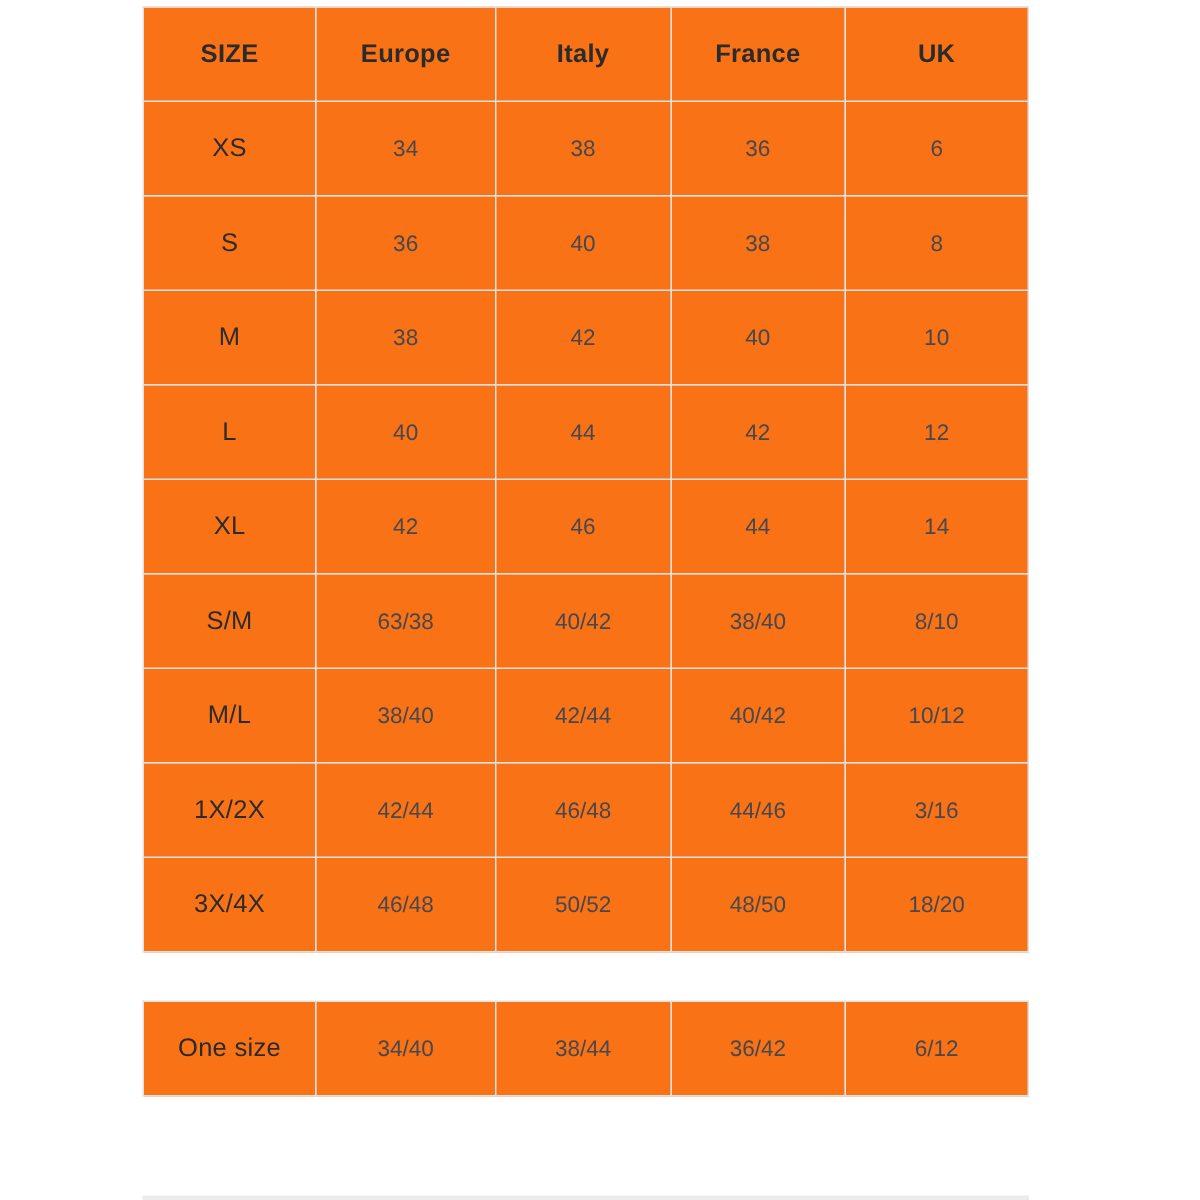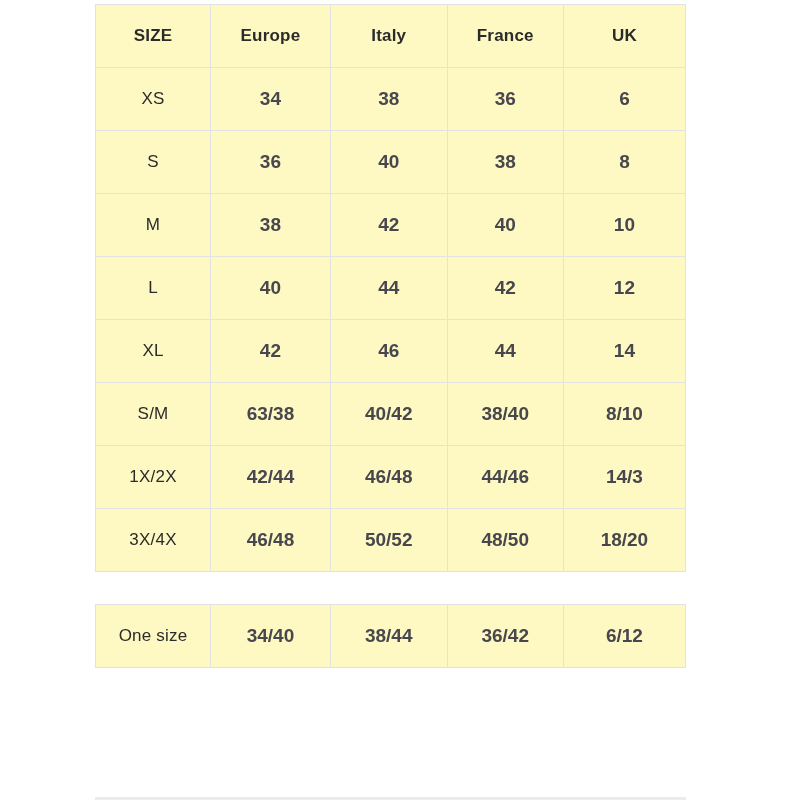--- a/index.html
+++ b/index.html
@@ -25,39 +25,39 @@
     border-collapse: collapse;
     width: 100%;
     table-layout: fixed;
     background: #ffffff;
   }
   table.size-chart th,
   table.size-chart td {
     border: 1px solid #e2e2e2;
     text-align: center;
     vertical-align: middle;
-    background: #fef9c3;
+    background: #f97316;
     height: 62px;
     padding: 0;
   }
   table.size-chart thead th {
     font-size: 17px;
     font-weight: 700;
     color: #2b2b2b;
     letter-spacing: 0.2px;
   }
   td.size-cell {
     font-size: 17px;
     font-weight: 400;
     color: #2b2b2b;
     letter-spacing: 0.2px;
   }
   td.value-cell {
-    font-size: 19px;
-    font-weight: 700;
+    font-size: 15px;
+    font-weight: 400;
     color: #47474d;
   }
   table.secondary {
     margin-top: 32px;
   }
   .bottom-strip {
     position: absolute;
     left: 95px;
     top: 797px;
     width: 591px;
@@ -126,25 +126,32 @@
             <td class="value-cell">14</td>
           </tr>
           <tr>
             <td class="size-cell">S/M</td>
             <td class="value-cell">63/38</td>
             <td class="value-cell">40/42</td>
             <td class="value-cell">38/40</td>
             <td class="value-cell">8/10</td>
           </tr>
           <tr>
+            <td class="size-cell">M/L</td>
+            <td class="value-cell">38/40</td>
+            <td class="value-cell">42/44</td>
+            <td class="value-cell">40/42</td>
+            <td class="value-cell">10/12</td>
+          </tr>
+          <tr>
             <td class="size-cell">1X/2X</td>
             <td class="value-cell">42/44</td>
             <td class="value-cell">46/48</td>
             <td class="value-cell">44/46</td>
-            <td class="value-cell">14/3</td>
+            <td class="value-cell">3/16</td>
           </tr>
           <tr>
             <td class="size-cell">3X/4X</td>
             <td class="value-cell">46/48</td>
             <td class="value-cell">50/52</td>
             <td class="value-cell">48/50</td>
             <td class="value-cell">18/20</td>
           </tr>
         </tbody>
     </table>

